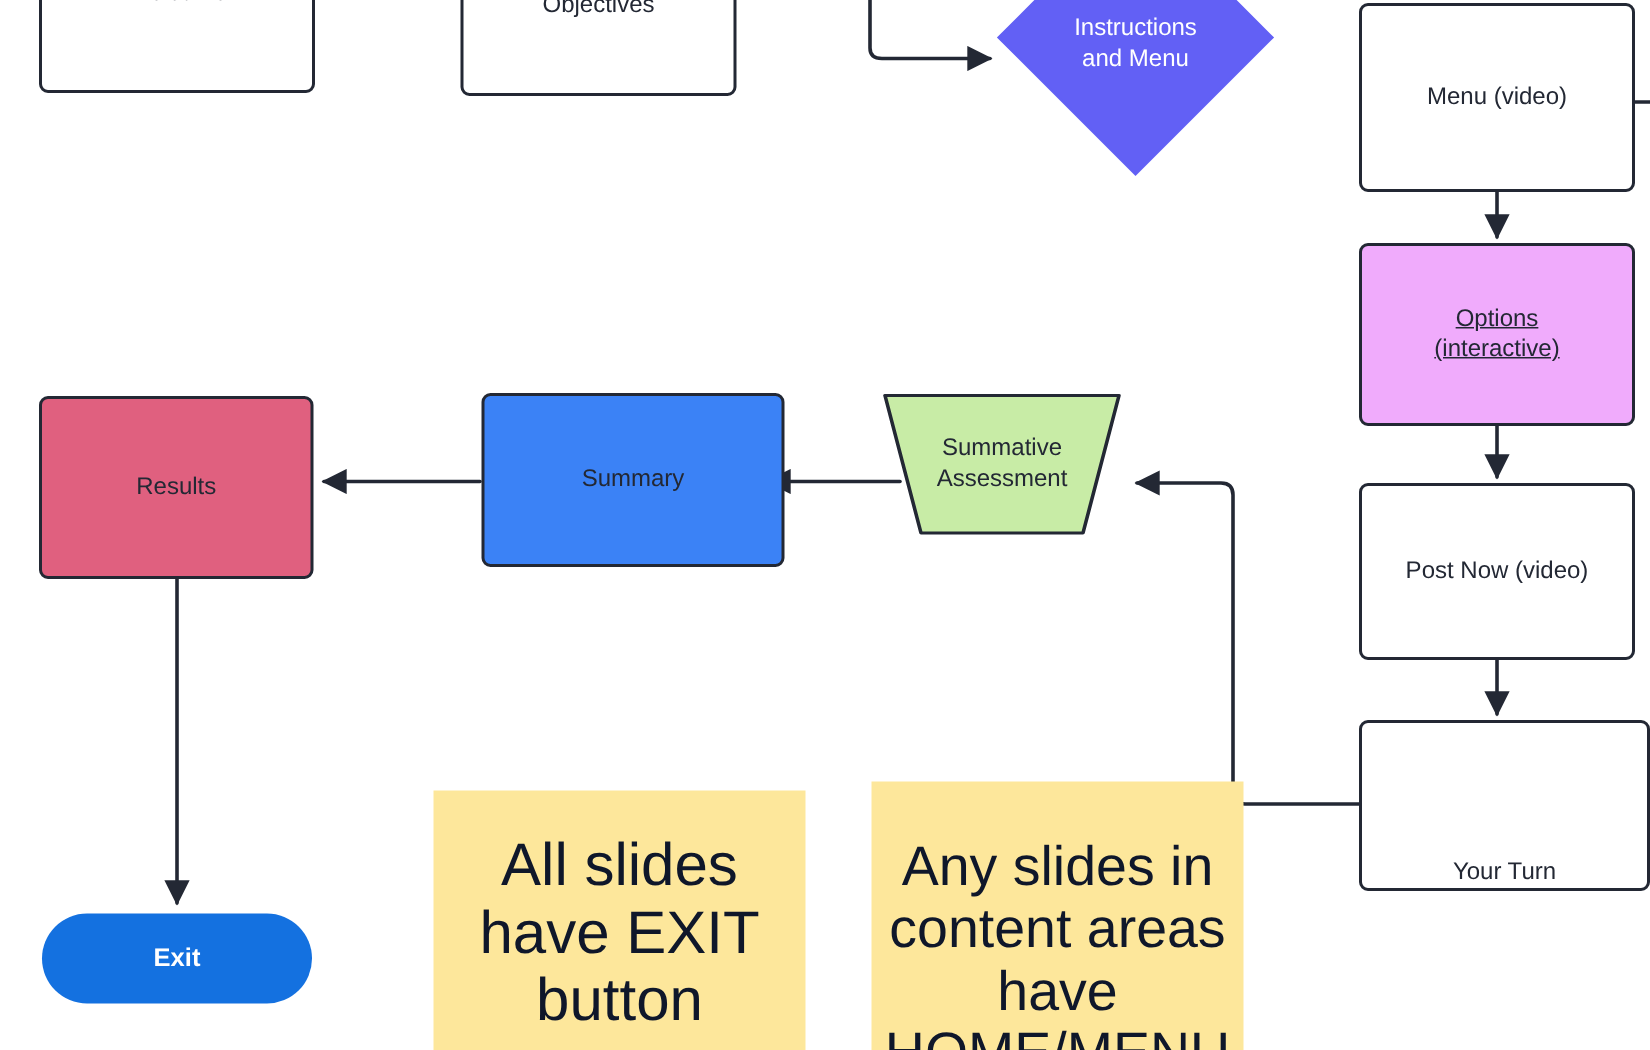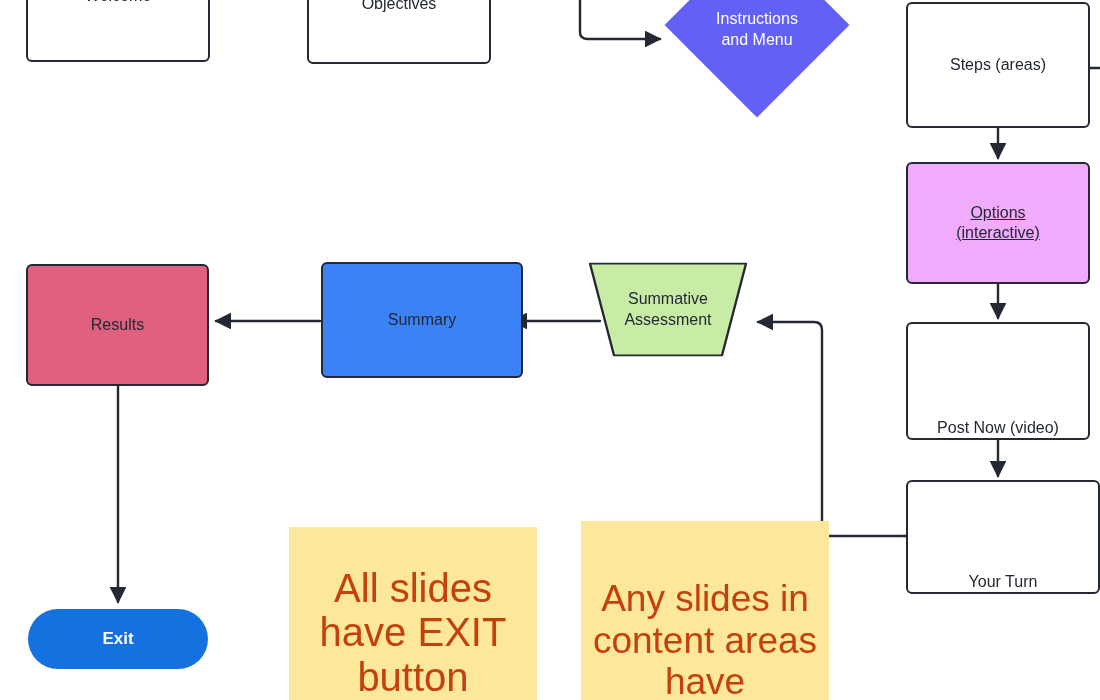--- a/index.html
+++ b/index.html
@@ -40,22 +40,22 @@
   .box {
     border: 2px solid #232834;
     border-radius: 6px;
     background: #ffffff;
   }
   .note {
     border: none;
     border-radius: 0;
     font-size: 40px;
     line-height: 1.12;
-    color: #c2410c;
-    align-items: flex-end;
+    color: #0f172a;
+    align-items: center;
     padding-top: 18px;
     overflow: hidden;
   }
   .pill {
     border: none;
     border-radius: 999px;
     color: #ffffff;
     font-weight: bold;
     font-size: 17px;
   }
@@ -129,29 +129,29 @@
 
   <div class="diamond-wrap" style="left:664px; top:-68px; width:186px; height:186px;">
     <svg class="diamond-shape" viewBox="0 0 186 186" preserveAspectRatio="none">
       <polygon points="93,2 184,93 93,184 2,93" fill="#6260f5" stroke="#6260f5" stroke-width="2"></polygon>
     </svg>
     <span class="shape-label">Instructions
 and Menu</span>
   </div>
 
   <div class="node box" style="left:906px; top:2px; width:184px; height:126px; background:#ffffff;">
-    <span>Steps (areas)</span>
+    <span>Menu (video)</span>
   </div>
 
   <div class="node box" style="left:906px; top:162px; width:184px; height:122px; background:#f0abfc;text-decoration:underline;">
     <span>Options
 (interactive)</span>
   </div>
 
-  <div class="node box" style="left:906px; top:322px; width:184px; height:118px; background:#ffffff;align-items:flex-end;">
+  <div class="node box" style="left:906px; top:322px; width:184px; height:118px; background:#ffffff;">
     <span>Post Now (video)</span>
   </div>
 
   <div class="node box" style="left:906px; top:480px; width:194px; height:114px; background:#ffffff;align-items:flex-end;">
     <span>Your Turn</span>
   </div>
 
   <div class="trap-wrap" style="left:586px; top:262px; width:164px; height:95px;">
     <svg class="trap-shape" viewBox="0 0 164 116" preserveAspectRatio="none">
       <polygon points="4,2 160,2 136,114 28,114" fill="#c8eca6" stroke="#232834" stroke-width="2.4" stroke-linejoin="round"></polygon>

